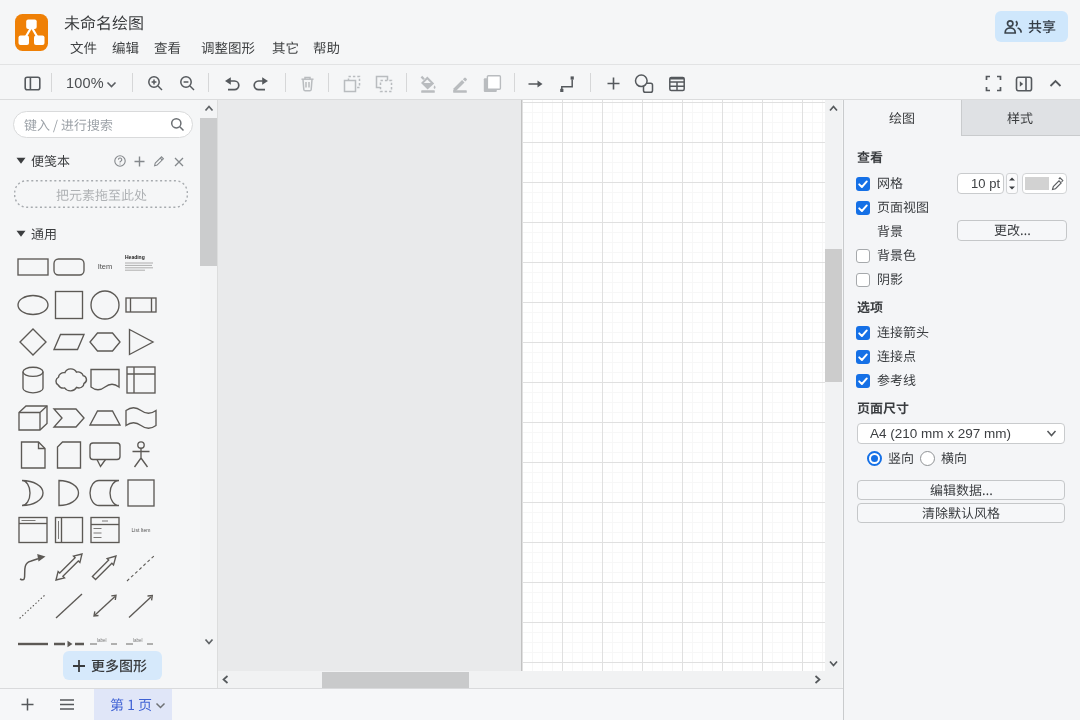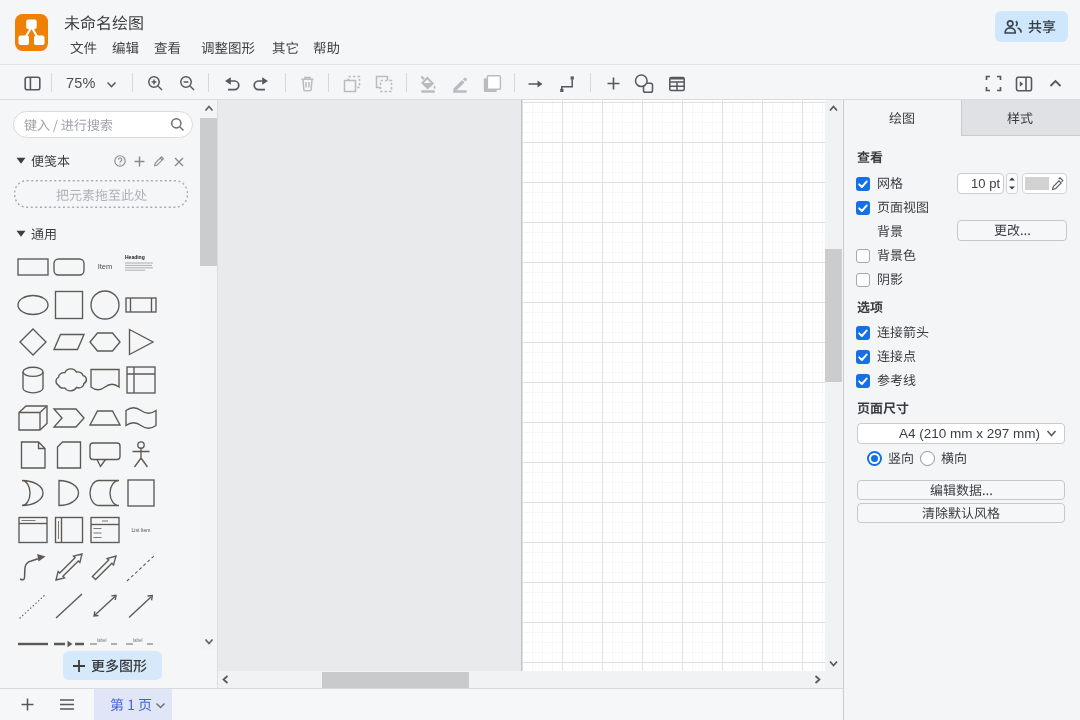--- a/index.html
+++ b/index.html
@@ -63,21 +63,21 @@
 <svg class="t" style="left:1028.0px;top:31.5px" width="2" height="2">
     <path transform="translate(0,0) scale(0.01400,-0.01400)" d="M580 145C672 75 792 -24 850 -84L942 -28C878 33 753 128 664 192ZM318 190C263 118 154 33 57 -18C79 -35 113 -64 133 -85C232 -27 344 65 417 152ZM84 641V550H271V332H46V239H957V332H729V550H924V641H729V836H631V641H369V836H271V641ZM369 332V550H631V332Z M1279 558H1721V483H1279ZM1185 626V416H1821V626ZM1448 238V185H1052V104H1448V11C1448 -4 1442 -8 1424 -9C1406 -9 1333 -10 1270 -7C1283 -30 1297 -61 1303 -85C1391 -85 1453 -86 1493 -75C1534 -63 1548 -42 1548 7V104H1950V185H1548V198C1658 227 1768 269 1852 315L1791 368L1770 364H1147V289H1620C1566 269 1504 251 1448 238ZM1423 834C1433 812 1443 786 1451 762H1063V682H1935V762H1558C1548 791 1534 825 1519 852Z" fill="#343d46"></path>
   </svg>
 <svg class="i" style="left:23.5px;top:75.0px" width="17" height="17" viewBox="0 0 17 17">
     <g stroke="#55595d" stroke-width="1.6" fill="none">
       <rect x="1.2" y="2.2" width="14.6" height="12.6" rx="2"></rect>
       <path d="M6.4 2.5 v12"></path>
     </g>
   </svg>
 <div class="a" style="left:51.0px;top:73px;width:1px;height:19px;background:#d6d7d8"></div>
-<div class="a" style="left:66px;top:75px;width:48px;height:17px;font-size:14.5px;color:#4b4e51;letter-spacing:0.2px">75%</div>
+<div class="a" style="left:66px;top:75px;width:48px;height:17px;font-size:14.5px;color:#4b4e51;letter-spacing:0.2px">100%</div>
 <svg class="i" style="left:105.5px;top:78.5px" width="11" height="11" viewBox="0 0 11 11">
     <path d="M1.5 3.5 L5.5 7.5 L9.5 3.5" stroke="#5a5e62" stroke-width="1.6" fill="none"></path>
   </svg>
 <div class="a" style="left:132.0px;top:73px;width:1px;height:19px;background:#d6d7d8"></div>
 <svg class="i" style="left:146.5px;top:75.0px" width="17" height="17" viewBox="0 0 17 17">
     <g stroke="#55595d" stroke-width="1.5" fill="none">
       <circle cx="7" cy="7" r="5.2"></circle>
       <path d="M11 11 L15 15"></path>
       <path d="M7 4.6 v4.8 M4.6 7 h4.8"></path>
     </g>
@@ -573,21 +573,21 @@
   </svg>
 <div class="a" style="left:1022px;top:173px;width:45px;height:21px;background:#fff;border:1px solid #d2d4d6;border-radius:4px"></div>
 <div class="a" style="left:1025px;top:177px;width:24px;height:13px;background:#d2d2d2"></div>
 <svg class="i" style="left:1051px;top:177px" width="13" height="14" viewBox="0 0 13 14">
     <g stroke="#5a5d60" stroke-width="1.1" fill="none">
       <path d="M1.5 12.5 l0.8 -3 L8 3.8 l2.2 2.2 L4.5 11.7 l-3 0.8 z"></path>
       <path d="M7.8 2 l1.2 -1.2 l2.8 2.8 L10.6 4.8"></path>
     </g>
   </svg>
 <div class="a" style="left:857px;top:423px;width:208px;height:21px;background:#fff;border:1px solid #c9cbcd;border-radius:4px"></div>
-<div class="a" style="left:870px;top:426px;width:170px;height:17px;font-size:13.5px;color:#3c3f42;text-align:right">A4 (210 mm x 297 mm)</div>
+<div class="a" style="left:870px;top:426px;width:170px;height:17px;font-size:13.5px;color:#3c3f42;text-align:left">A4 (210 mm x 297 mm)</div>
 <svg class="i" style="left:1046px;top:429px" width="11" height="9" viewBox="0 0 11 9">
     <path d="M1.5 2 L5.5 6.5 L9.5 2" stroke="#55585b" stroke-width="1.5" fill="none"></path>
   </svg>
 <div class="a" style="left:867px;top:451.0px;width:15px;height:15px;border-radius:50%;background:#fff;border:2px solid #1570e6"></div>
 <div class="a" style="left:871.0px;top:455.0px;width:7px;height:7px;border-radius:50%;background:#1570e6"></div>
 <svg class="t" style="left:888.0px;top:463.0px" width="2" height="2">
     <path transform="translate(0,0) scale(0.01300,-0.01300)" d="M112 775V366H181V775ZM303 819V332H371V819ZM249 169C275 122 300 59 308 17L382 40C371 81 346 142 318 188ZM442 343 446 336 447 333C459 310 470 284 477 260H105V192H905V260H552C545 289 529 327 511 357C566 381 618 410 665 446C732 391 813 350 908 324C918 344 940 375 956 391C865 411 786 446 721 494C797 567 857 661 891 780L846 797L832 795H442V729H485L474 726C506 636 552 559 612 496C550 452 480 419 407 398C419 385 433 362 442 343ZM540 729H799C768 655 722 592 666 540C612 593 570 656 540 729ZM685 189C671 137 644 65 619 10H56V-59H946V10H693C715 59 739 119 760 172Z M1438 842C1424 791 1399 721 1374 667H1099V-80H1173V594H1832V20C1832 2 1826 -4 1806 -4C1785 -5 1716 -6 1644 -2C1655 -24 1666 -59 1670 -80C1762 -80 1824 -79 1860 -67C1895 -54 1907 -30 1907 20V667H1457C1482 715 1509 773 1531 827ZM1373 394H1626V198H1373ZM1304 461V58H1373V130H1696V461Z" fill="#3a3d40"></path>
   </svg>
 <div class="a" style="left:920px;top:451.0px;width:15px;height:15px;border-radius:50%;background:#fff;border:1.5px solid #8f9295"></div>
 <svg class="t" style="left:941.0px;top:463.0px" width="2" height="2">

